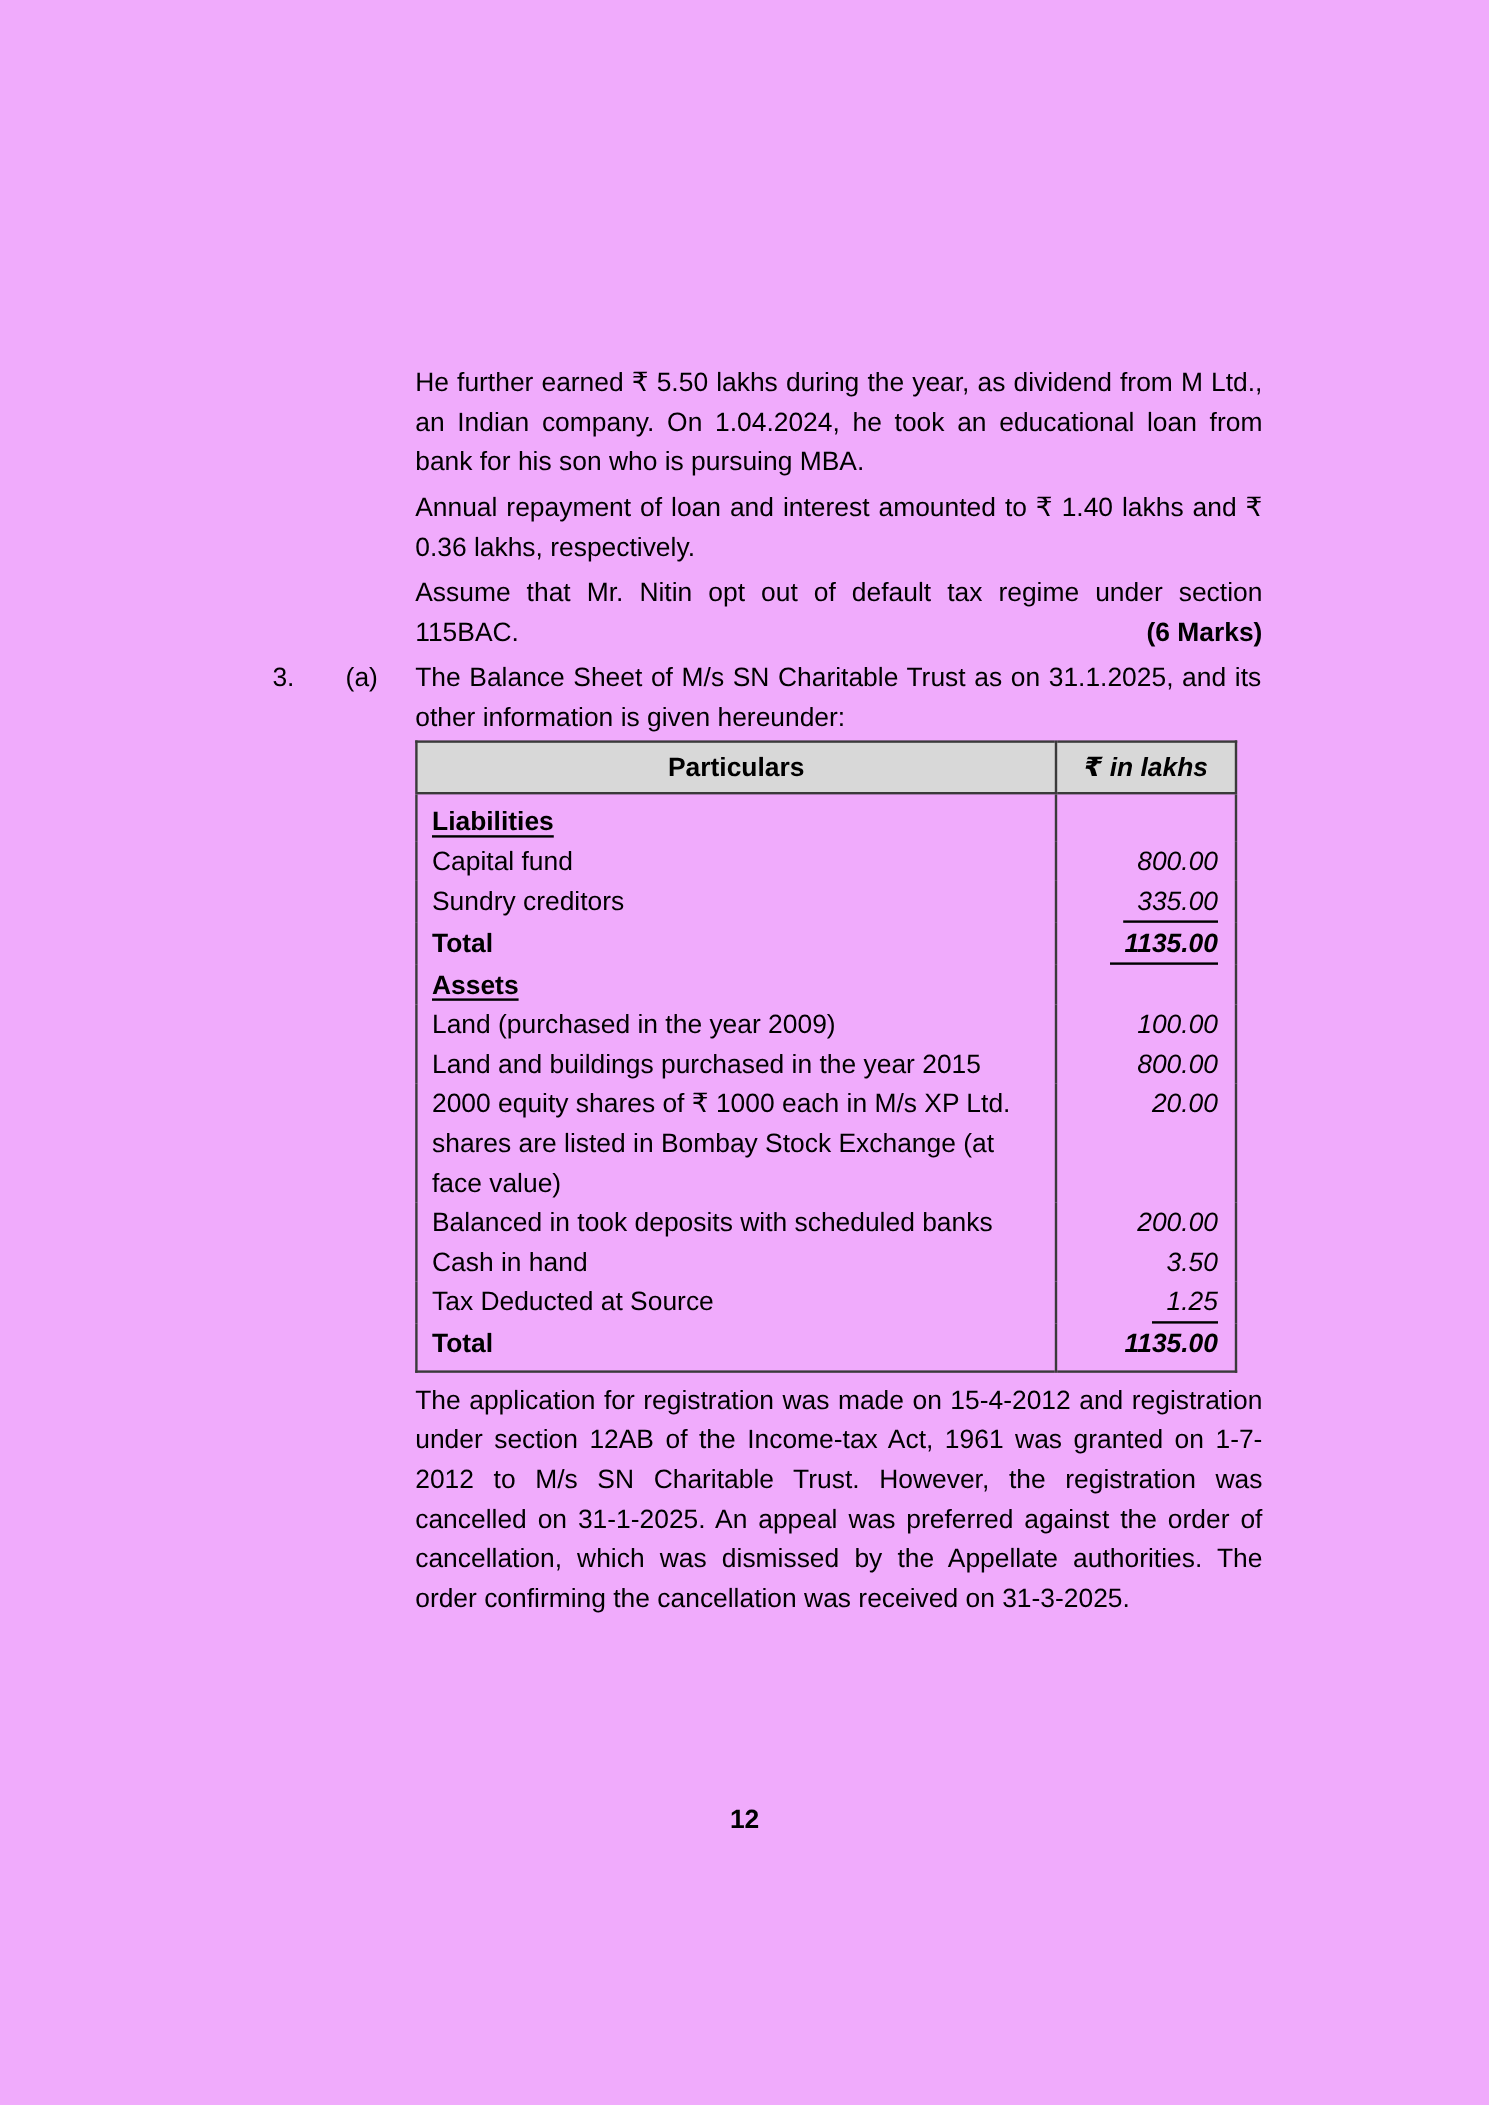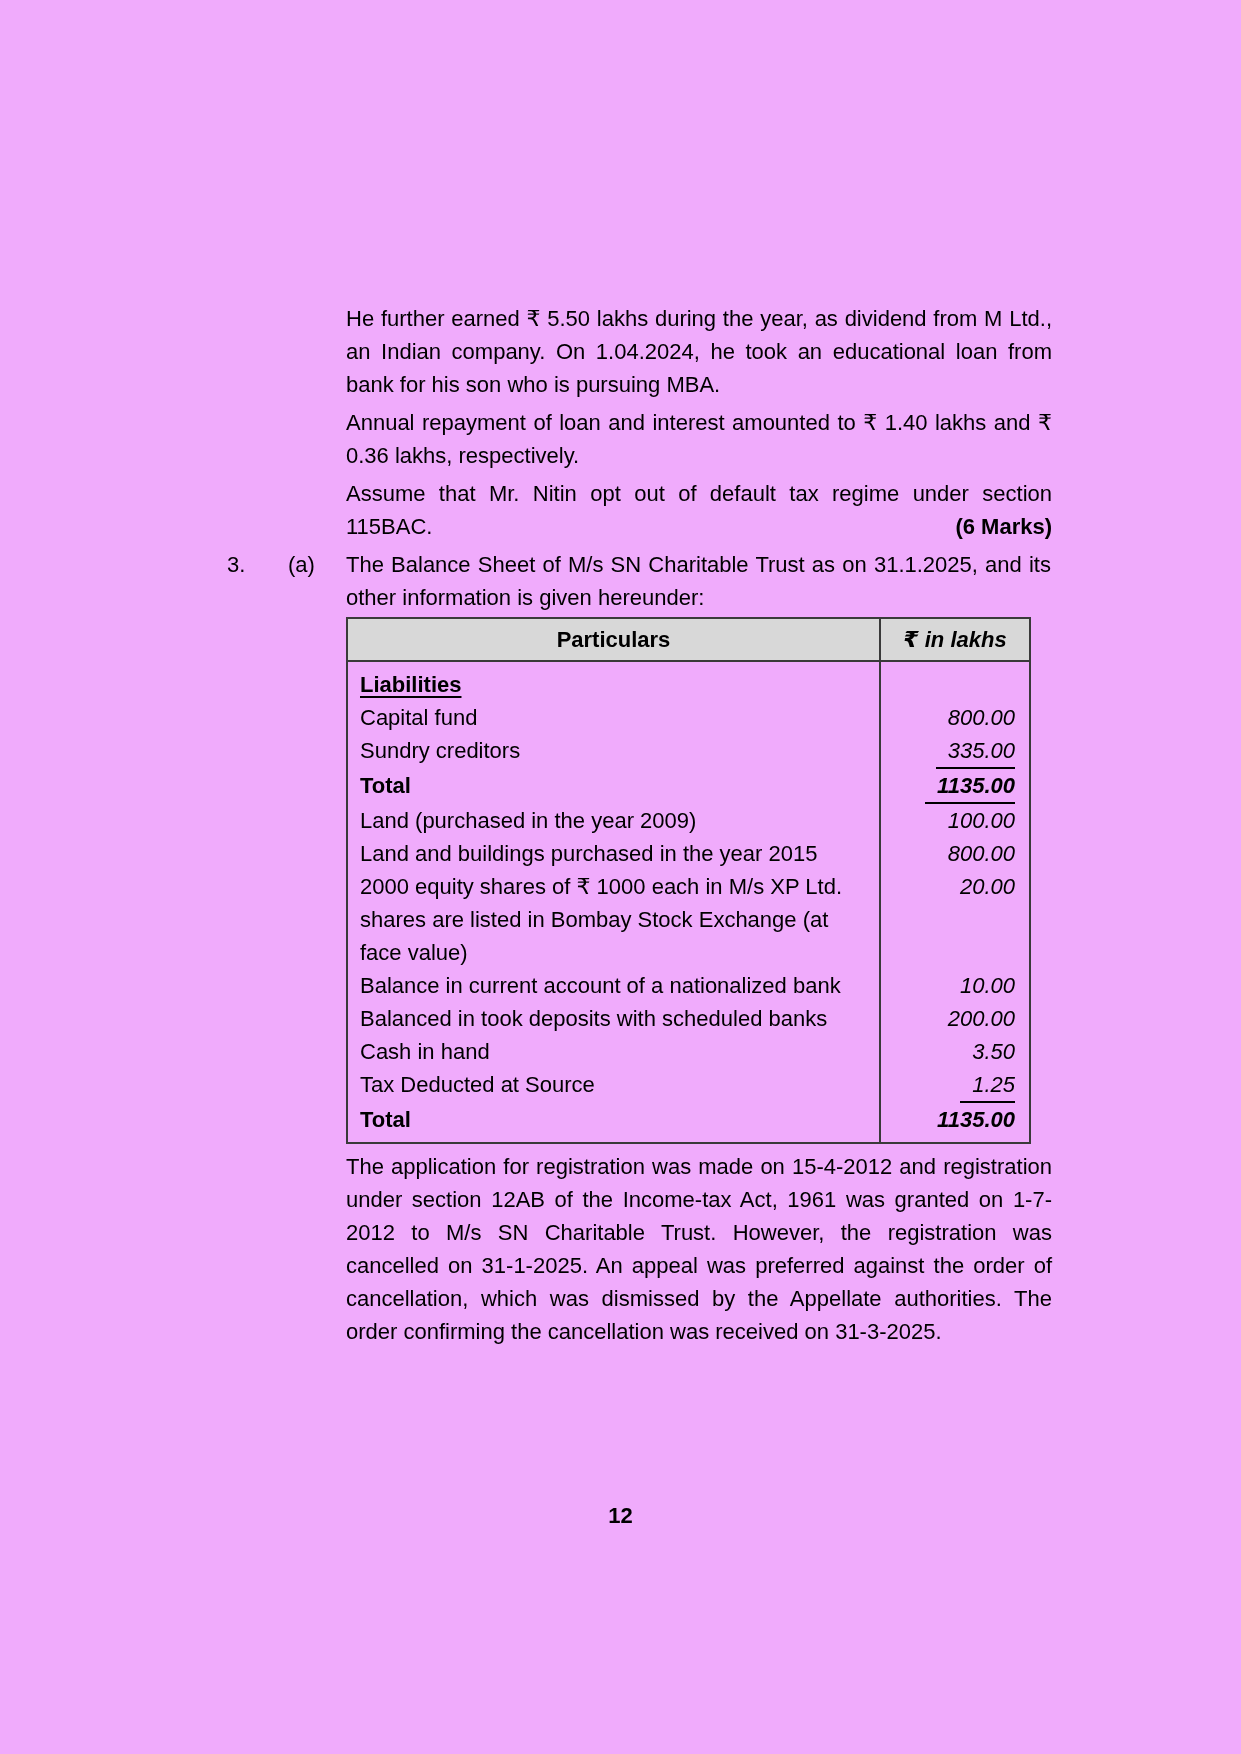--- a/index.html
+++ b/index.html
@@ -135,34 +135,34 @@
         </tr>
         <tr>
           <td class="label"><span>Sundry creditors</span></td>
           <td class="amount"><span class="u-val">335.00</span></td>
         </tr>
         <tr>
           <td class="label"><span class="bold">Total</span></td>
           <td class="amount"><span class="u-val bold">1135.00</span></td>
         </tr>
         <tr>
+          <td class="label"><span class="section-label">Assets</span></td>
+          <td class="amount"></td>
+        </tr>
+        <tr>
           <td class="label"><span>Land (purchased in the year 2009)</span></td>
           <td class="amount"><span>100.00</span></td>
         </tr>
         <tr>
           <td class="label"><span>Land and buildings purchased in the year 2015</span></td>
           <td class="amount"><span>800.00</span></td>
         </tr>
         <tr>
           <td class="label"><span>2000 equity shares of ₹ 1000 each in M/s XP Ltd. shares are listed in Bombay Stock Exchange (at face value)</span></td>
           <td class="amount"><span>20.00</span></td>
-        </tr>
-        <tr>
-          <td class="label"><span>Balance in current account of a nationalized bank</span></td>
-          <td class="amount"><span>10.00</span></td>
         </tr>
         <tr>
           <td class="label"><span>Balanced in took deposits with scheduled banks</span></td>
           <td class="amount"><span>200.00</span></td>
         </tr>
         <tr>
           <td class="label"><span>Cash in hand</span></td>
           <td class="amount"><span>3.50</span></td>
         </tr>
         <tr>

